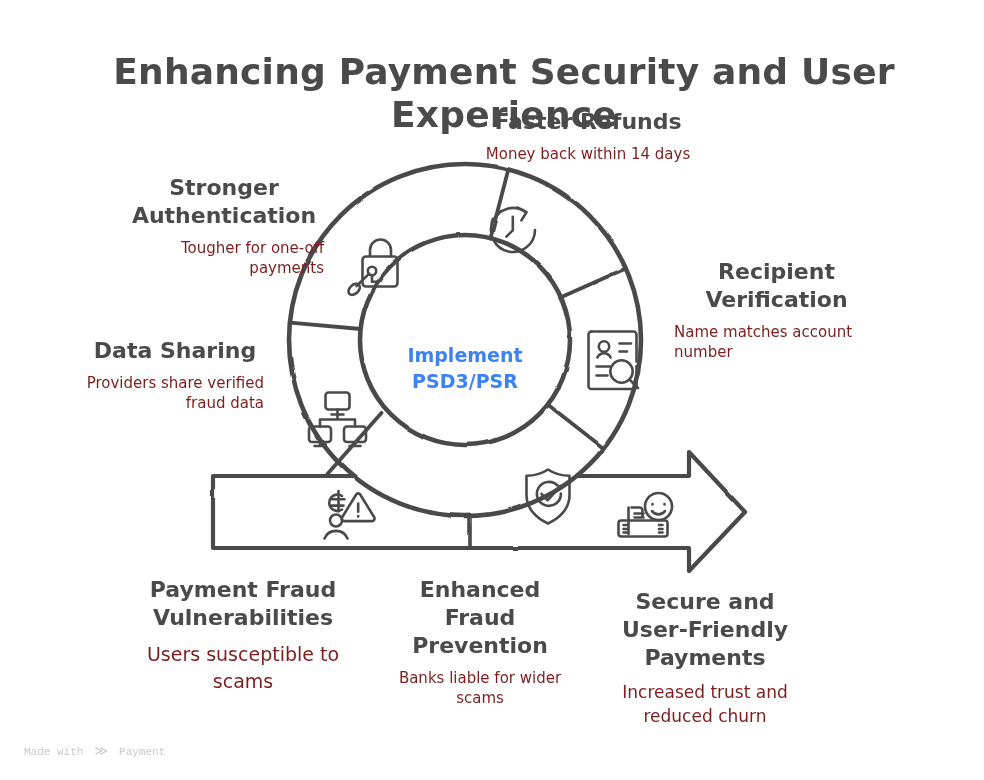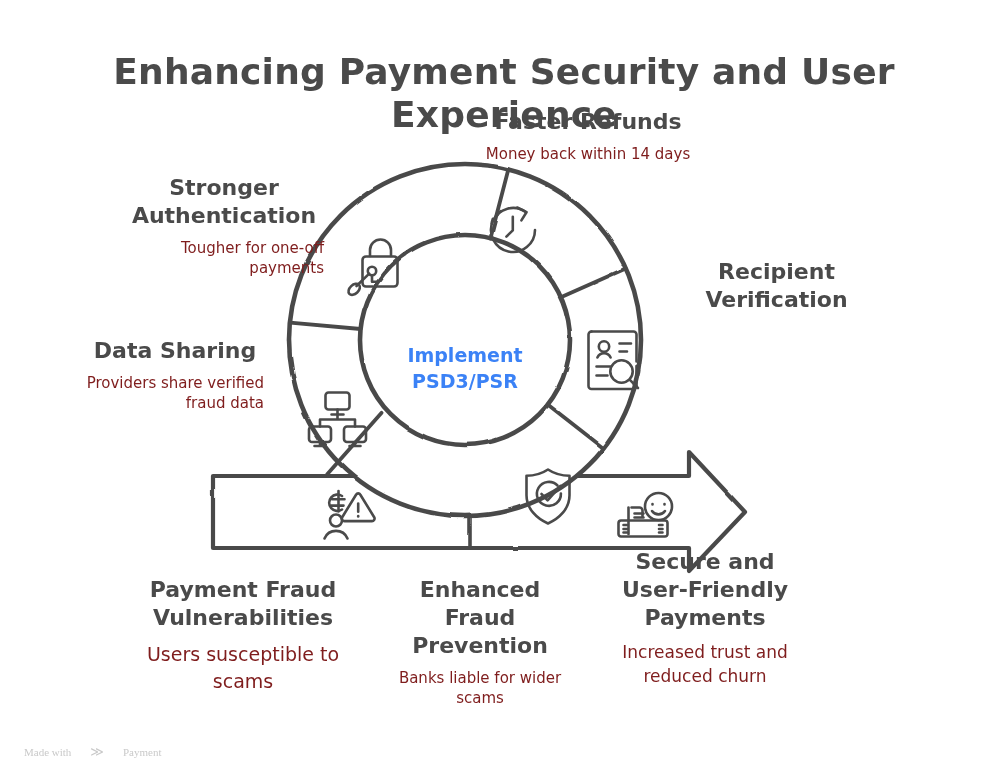--- a/index.html
+++ b/index.html
@@ -65,44 +65,44 @@
   .ta-center{ text-align: center; }
 
   
   #lbl-refunds       { left: 468px; top: 108px; width: 240px; }
   #lbl-auth          { left: 124px; top: 174px; width: 200px; }
   #lbl-datasharing   { left: 86px;  top: 337px; width: 178px; }
   #lbl-recipient     { left: 674px; top: 258px; width: 205px; }
 
   #lbl-vuln   { left: 143px; top: 576px; width: 200px; }
   #lbl-fraud  { left: 385px; top: 576px; width: 190px; }
-  #lbl-secure { left: 608px; top: 548px; width: 194px; }
+  #lbl-secure { left: 608px; top: 588px; width: 194px; }
 
   
   #lbl-center {
     left: 365px;
     top: 343px;
     width: 200px;
     text-align: center;
     font-size: 19px;
     font-weight: bold;
     color: #3b82f6;
     line-height: 1.35;
   }
 
   
   #watermark {
     left: 24px;
     top: 745px;
     display: flex;
     align-items: center;
-    gap: 19px;
+    gap: 11px;
     font-size: 11px;
     color: #c9c9c9;
-    font-family: Liberation Serif, serif;
+    font-family: Liberation Mono, monospace;
   }
   #watermark .wm-mark {
     display: inline-block;
     line-height: 1;
     font-size: 13px;
     color: #c9c9c9;
   }
 
   svg { display: block; }
 </style>
@@ -241,20 +241,21 @@
     <div class="node-desc">Tougher for one-off payments</div>
   </div>
 
   <div class="abs ta-right" id="lbl-datasharing">
     <div class="node-title">Data Sharing</div>
     <div class="node-desc">Providers share verified fraud data</div>
   </div>
 
   <div class="abs ta-left" id="lbl-recipient">
     <div class="node-title">Recipient Verification</div>
+    <div class="node-desc">Name matches account number</div>
   </div>
 
   <div class="abs" id="lbl-center">
     <div>Implement</div>
     <div>PSD3/PSR</div>
   </div>
 
   <div class="abs ta-center" id="lbl-vuln">
     <div class="node-title">Payment Fraud Vulnerabilities</div>
     <div class="node-desc big">Users susceptible to scams</div>

